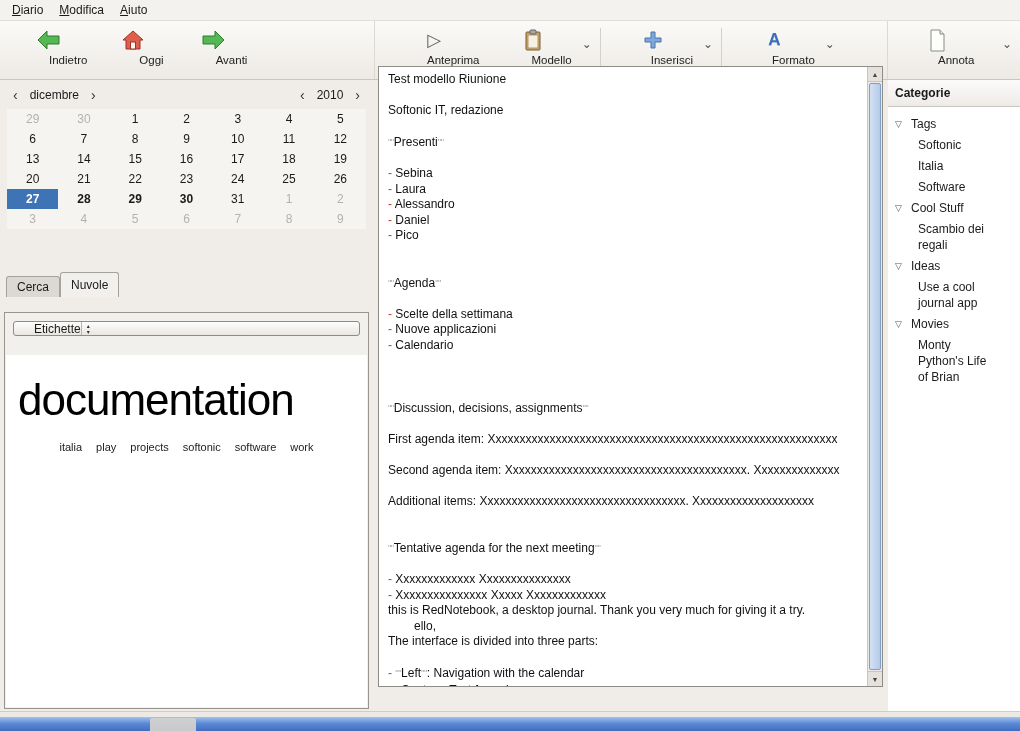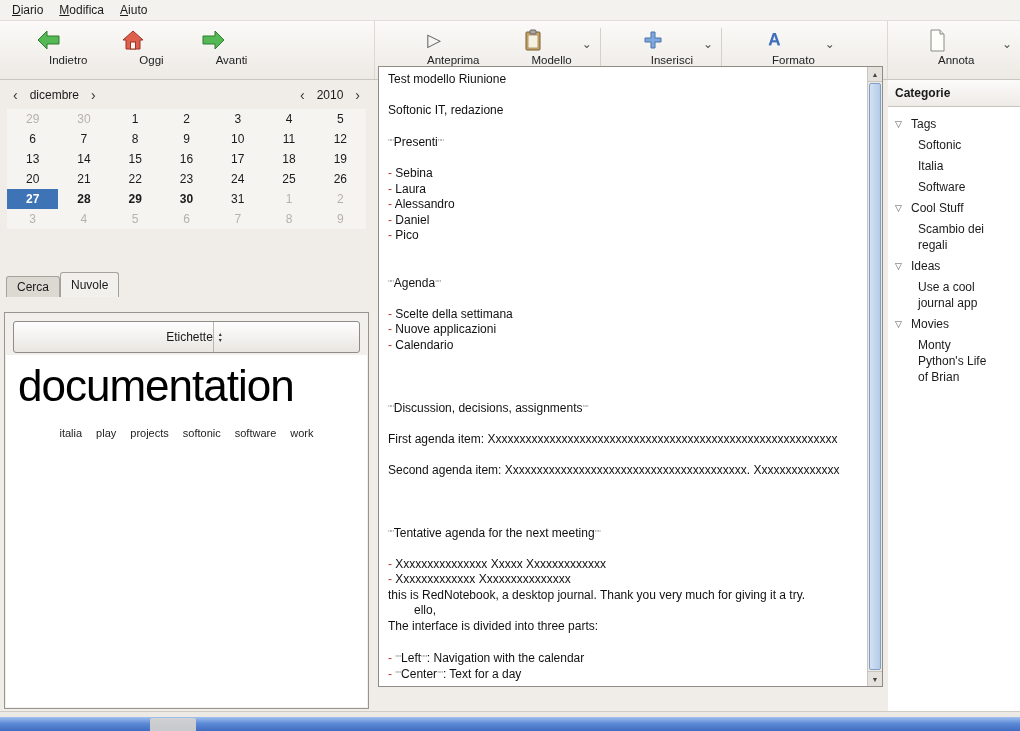--- a/index.html
+++ b/index.html
@@ -41,27 +41,27 @@
   .cal-cell.b { font-weight:bold; }
   .cal-cell.s { background:#3e73b6; color:#fff; font-weight:bold; }
 
   .tabs { display:flex; margin:16px 0 0 6px; align-items:flex-end; position:relative; z-index:2; }
   .tab { padding:3px 10px; font-size:12px; background:#dcd8d2; border:1px solid #a5a29c;
          border-bottom:none; border-radius:3px 3px 0 0; position:relative; top:1px;margin-top:26px; }
   .tab.active { background:#f2f0ec; padding:5px 10px;text-align:right; }
 
   .tab-panel { position:absolute; left:4px; right:4px; top:232px; bottom:2px;
                border:1px solid #98958f; background:#f2f0ec; }
-  .combo { display:flex; justify-content:center; align-items:center; height:32px; margin:8px;
+  .combo { display:flex; justify-content:flex-start; align-items:center; height:15px; margin:8px;
            background:linear-gradient(#fefefe,#e9e6e1); border:1px solid #8f8c87; border-radius:3px;
            padding-left:20px; font-size:12px; }
   .spinner { display:flex; flex-direction:column; justify-content:center; line-height:6px;
              font-size:6px; color:#333; padding:0 5px; border-left:1px solid #b8b5af; height:100%; }
   .cloud-area { position:absolute; left:1px; right:1px; top:42px; bottom:1px; background:#fff; overflow:hidden; }
-  .cloud-main { margin:6px 0 0 12px; font-size:44px; letter-spacing:-1px; color:#000; white-space:nowrap; }
+  .cloud-main { margin:20px 0 0 12px; font-size:44px; letter-spacing:-1px; color:#000; white-space:nowrap; }
   .cloud-tags { margin-top:16px; text-align:center; font-size:11px; color:#222; }
   .cloud-tag { margin:0 7px; }
 
   
   .center-pane { position:absolute; left:374px; top:62px; width:513px; height:631px; }
   .editor { position:absolute; left:4px; top:4px; right:4px; bottom:6px; background:#fff; border:1px solid #8f8c87; }
   .editor-content { position:absolute; left:0; top:0; right:15px; bottom:0; padding:5px 9px;
                     overflow:hidden; font-size:12px; line-height:15.5px; color:#111; }
   .dash { color:#c0392b; }
   .mk { color:#aaa7a2; font-size:9.5px; vertical-align:1px; letter-spacing:-0.5px; }
@@ -308,26 +308,27 @@
           <div class="line li"><span class="dash">- </span>Calendario</div>
           <div class="line blank">&nbsp;</div>
           <div class="line blank">&nbsp;</div>
           <div class="line blank">&nbsp;</div>
           <div class="line h"><span class="mk">""</span><b>Discussion, decisions, assignments</b><span class="mk">""</span></div>
           <div class="line blank">&nbsp;</div>
           <div class="line p">First agenda item: Xxxxxxxxxxxxxxxxxxxxxxxxxxxxxxxxxxxxxxxxxxxxxxxxxxxxxxxxxx</div>
           <div class="line blank">&nbsp;</div>
           <div class="line p">Second agenda item: Xxxxxxxxxxxxxxxxxxxxxxxxxxxxxxxxxxxxxxxx. Xxxxxxxxxxxxxx</div>
           <div class="line blank">&nbsp;</div>
+          <div class="line p">Additional items: Xxxxxxxxxxxxxxxxxxxxxxxxxxxxxxxxxx. Xxxxxxxxxxxxxxxxxxxx</div>
           <div class="line blank">&nbsp;</div>
           <div class="line blank">&nbsp;</div>
           <div class="line h"><span class="mk">""</span><b>Tentative agenda for the next meeting</b><span class="mk">""</span></div>
           <div class="line blank">&nbsp;</div>
+          <div class="line li"><span class="dash">- </span>Xxxxxxxxxxxxx Xxxxxxxxxxxxxxx</div>
           <div class="line li"><span class="dash">- </span>Xxxxxxxxxxxxxxx Xxxxx Xxxxxxxxxxxxx</div>
-          <div class="line li"><span class="dash">- </span>Xxxxxxxxxxxxx Xxxxxxxxxxxxxxx</div>
           <div class="line p">this is RedNotebook, a desktop journal. Thank you very much for giving it a try.</div>
           <div class="line ind">ello,</div>
           <div class="line p">The interface is divided into three parts:</div>
           <div class="line blank">&nbsp;</div>
           <div class="line li2"><span class="dash">- </span><span class="mk">""</span><b>Left</b><span class="mk">""</span>: Navigation with the calendar</div>
           <div class="line li2"><span class="dash">- </span><span class="mk">""</span><b>Center</b><span class="mk">""</span>: Text for a day</div>
         </div>
       <div class="scrollbar">
         <div class="sb-btn">
             <span>▲</span>

